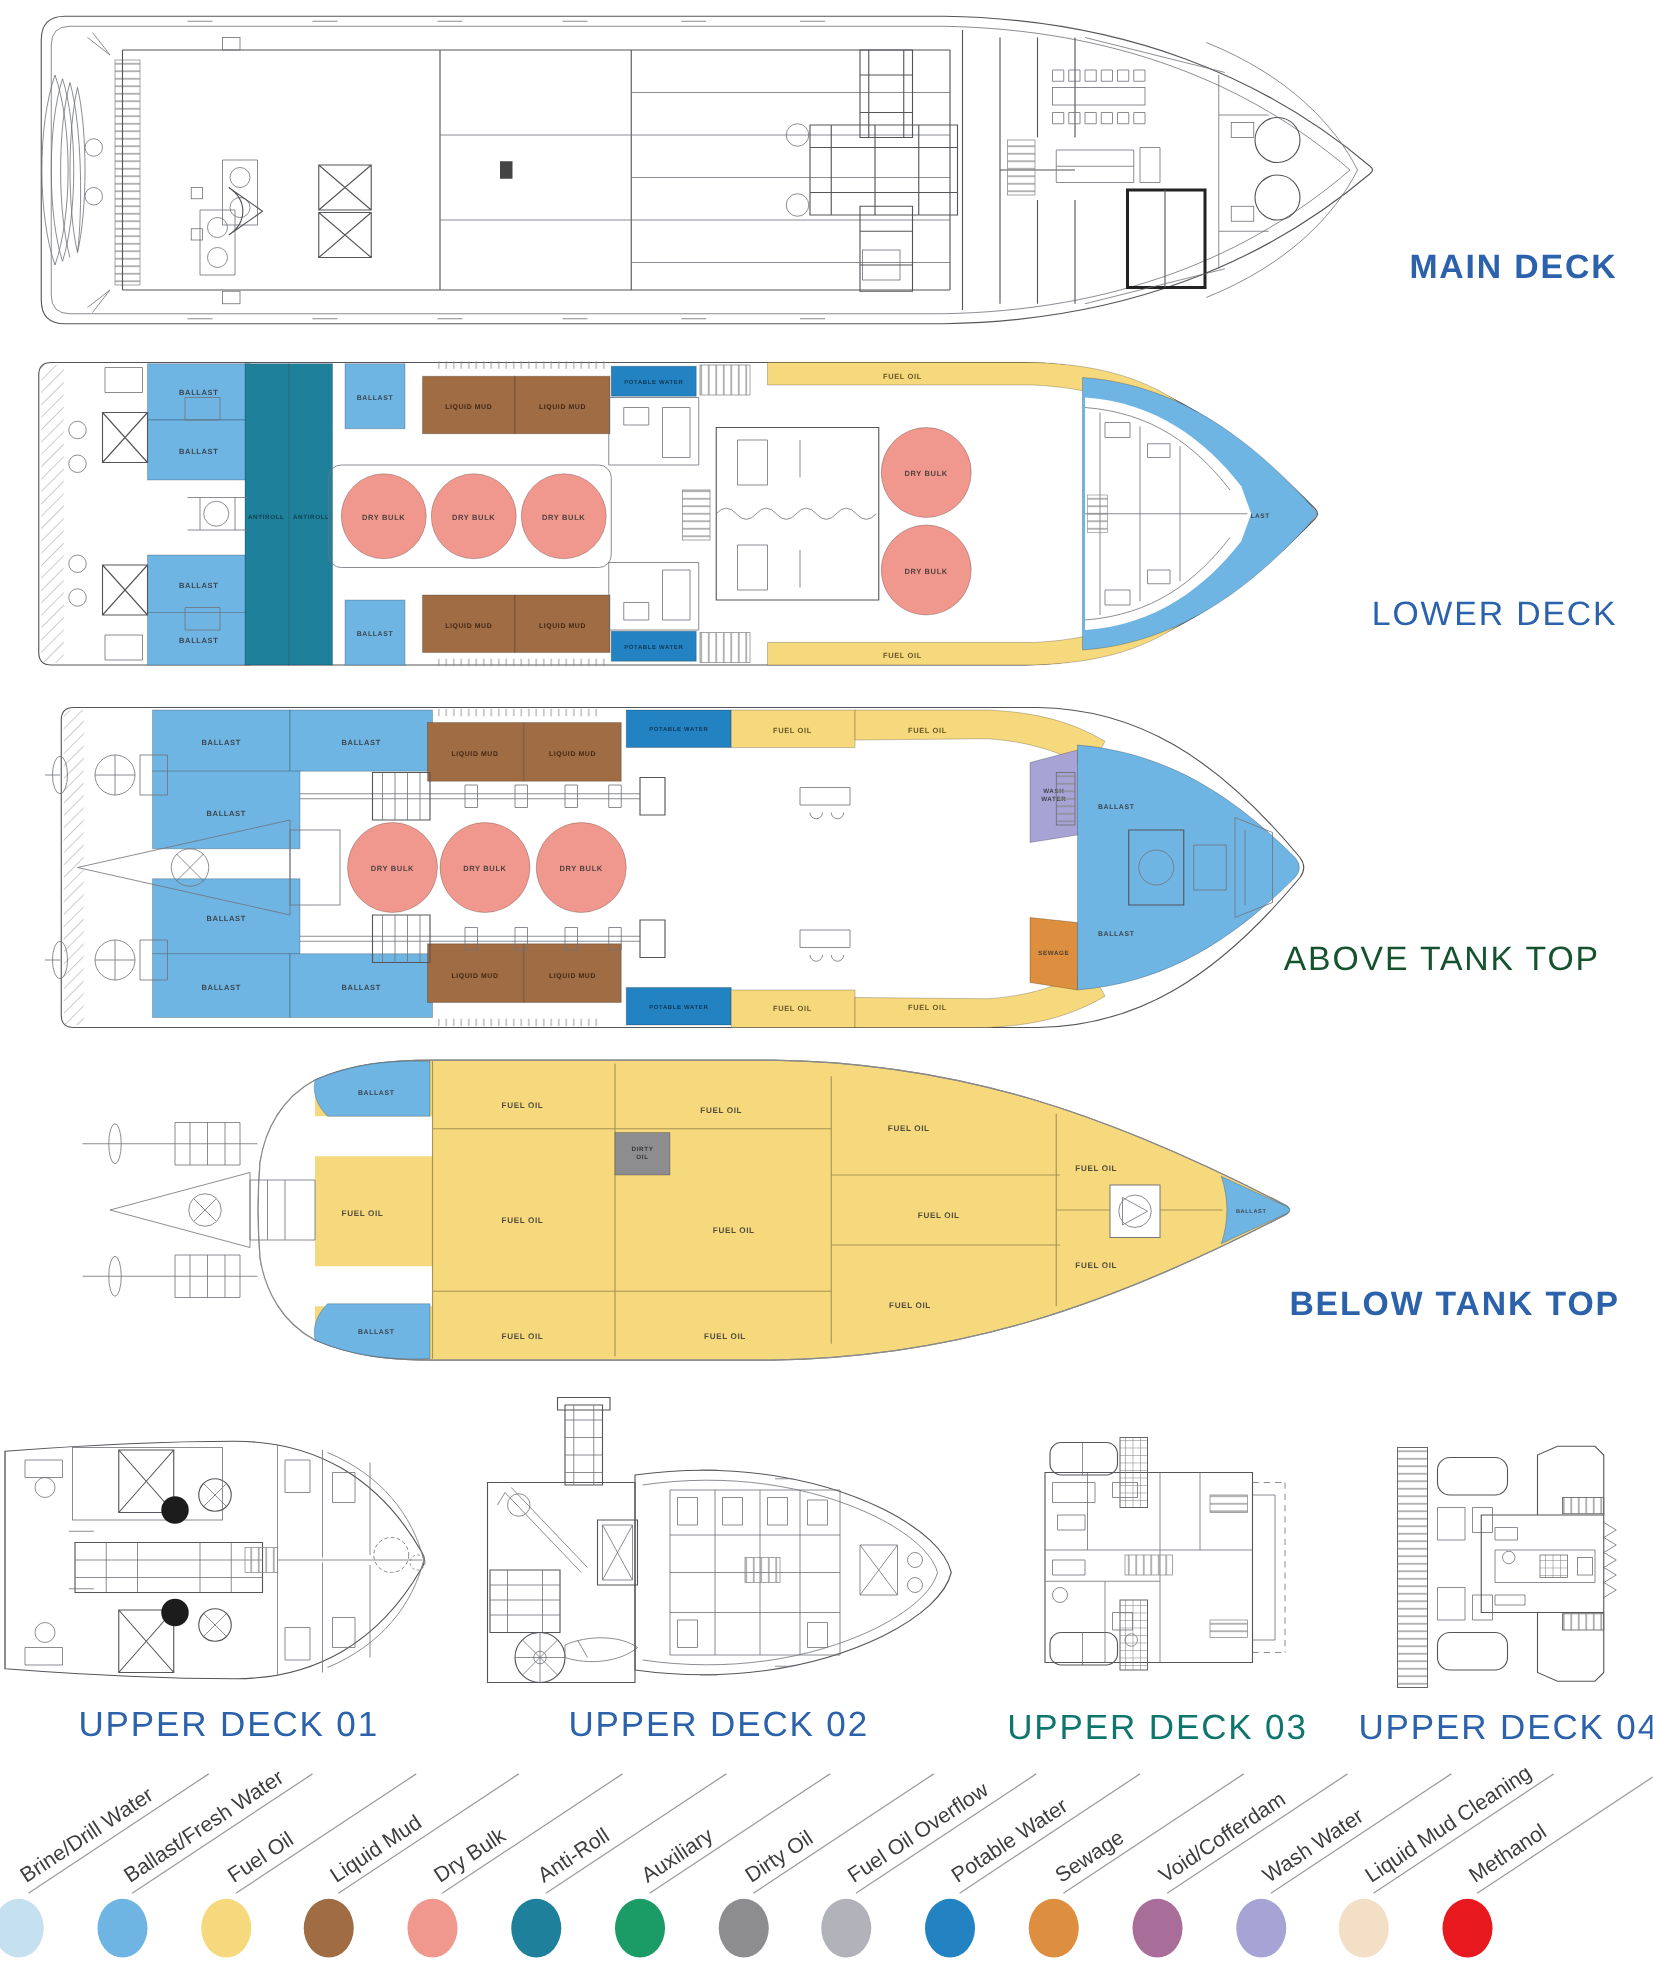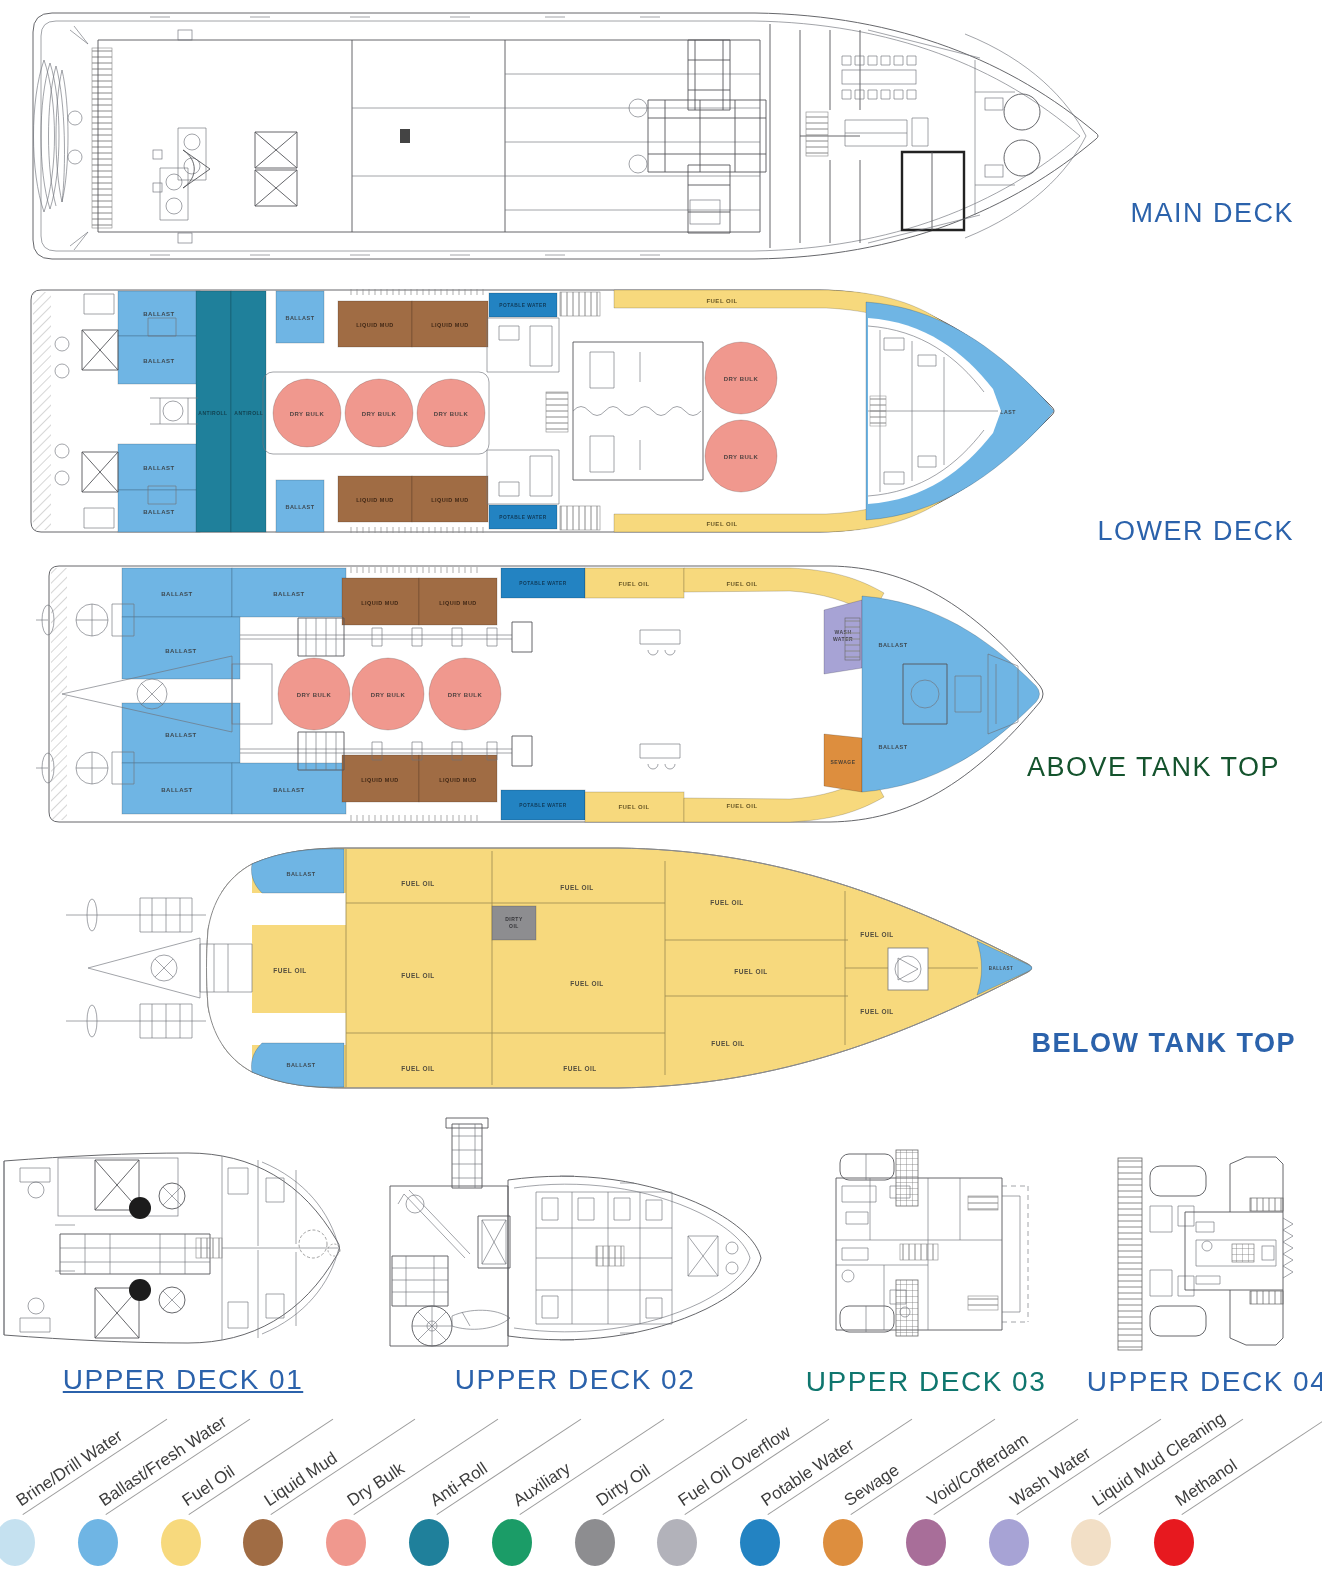--- a/index.html
+++ b/index.html
@@ -338,25 +338,25 @@
     <rect x="1250" y="1198" width="33" height="13" fill="url(#rungsV)" stroke="#666" stroke-width=".7"></rect>
     <rect x="1250" y="1291" width="33" height="13" fill="url(#rungsV)" stroke="#666" stroke-width=".7"></rect>
     <path class="ln2" d="M1196,1240 h80 v26 h-80 z M1202,1246 a5,5 0 1 0 10,0 a5,5 0 1 0 -10,0"></path>
     <rect x="1232" y="1244" width="22" height="18" fill="url(#grid)" stroke="#666" stroke-width=".6"></rect>
     <rect class="ln2" x="1262" y="1246" width="12" height="14"></rect>
     <path class="ln2" d="M1283,1218 l10,6 l-10,6 l10,6 l-10,6 l10,6 l-10,6 l10,6 l-10,6 l10,6 l-10,6"></path>
     <path class="ln2" d="M1196,1222 h18 v10 h-18 z M1196,1276 h24 v8 h-24 z"></path>
   </g>
 </svg>
 
-<div class="dt" id="t-main" style="right: 28px; top: 198px; color: rgb(43, 98, 171);">MAIN DECK</div>
-<div class="dt" id="t-lower" style="right: 28px; top: 476px; color: rgb(43, 98, 171); margin-top: 40px;">LOWER DECK</div>
+<div class="dt" id="t-main" style="right: 28px; top: 198px; color: rgb(43, 98, 171); font-weight: bold;">MAIN DECK</div>
+<div class="dt" id="t-lower" style="right: 28px; top: 476px; color: rgb(43, 98, 171);">LOWER DECK</div>
 <div class="dt" id="t-above" style="right: 42px; top: 752px; color: #14532d;">ABOVE TANK TOP</div>
 <div class="dt" id="t-below" style="right: 26px; top: 1028px; color: rgb(43, 98, 171); font-weight: bold;">BELOW TANK TOP</div>
-<div class="dt dt-u" style="left: 183px; top: 1364px; transform: translateX(-50%); color: rgb(43, 98, 171); text-decoration: underline;">UPPER DECK 01</div>
+<div class="dt dt-u" style="left: 183px; top: 1364px; transform: translateX(-50%); color: rgb(43, 98, 171);">UPPER DECK 01</div>
 <div class="dt dt-u" style="left: 575px; top: 1364px; transform: translateX(-50%); color: rgb(43, 98, 171); text-align: right;">UPPER DECK 02</div>
 <div class="dt dt-u" style="left: 926px; top: 1366px; transform: translateX(-50%); color: #0f766e;">UPPER DECK 03</div>
 <div class="dt dt-u" style="left: 1207px; top: 1366px; transform: translateX(-50%); color: rgb(43, 98, 171);">UPPER DECK 04</div>
 
 <div id="legend">
     <div class="lg-swatch" style="left: -5px; top: 1519px; background: rgb(197, 225, 240);"></div>
     <div class="lg-label" style="left: 23px; top: 1490px;">Brine/Drill Water</div>
     <div class="lg-swatch" style="left: 77.8px; top: 1519px; background: rgb(111, 181, 228);"></div>
     <div class="lg-label" style="left: 105.8px; top: 1490px;">Ballast/Fresh Water</div>
     <div class="lg-swatch" style="left: 160.6px; top: 1519px; background: rgb(247, 217, 125);"></div>

